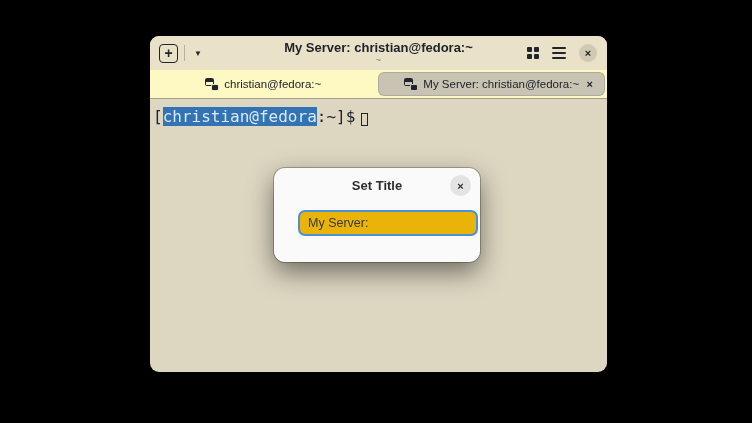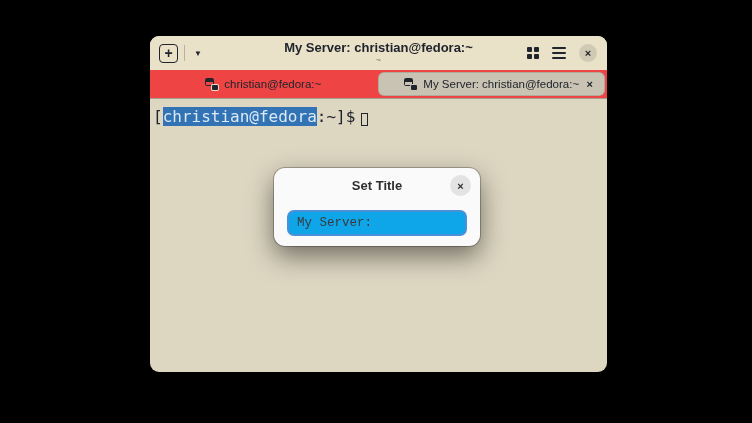--- a/index.html
+++ b/index.html
@@ -30,21 +30,21 @@
   .grid-icon i:nth-child(1){left:0;top:0;} .grid-icon i:nth-child(2){right:0;top:0;}
   .grid-icon i:nth-child(3){left:0;bottom:0;} .grid-icon i:nth-child(4){right:0;bottom:0;}
   .menu-icon { position:relative; width:14px; height:12px; }
   .menu-icon i { position:absolute; left:0; width:14px; height:2px; background:#20242c; border-radius:1px; }
   .menu-icon i:nth-child(1){top:0;} .menu-icon i:nth-child(2){top:5px;} .menu-icon i:nth-child(3){top:10px;}
   .circle-btn { width:18px; height:18px; border-radius:50%; background:rgba(32,36,44,.12);
                 display:flex; align-items:center; justify-content:center;
                 font-size:11px; font-weight:bold; color:#20242c; line-height:1; }
 
   
-  .tabbar { display:flex; height:29px; background:#ef4444; border-bottom:1px solid #a59f8d; }
+  .tabbar { display:flex; height:29px; background:#fef9c3; border-bottom:1px solid #a59f8d; }
   .tab { flex:1 1 50%; display:flex; align-items:center; justify-content:center;
          gap:6px; font-size:11.5px; color:#20242c; position:relative; }
   .tab.active { background:#c8c3b3; border-radius:6px; margin:2px; border:1px solid rgba(0,0,0,.12); }
   .tab-close { position:absolute; right:11px; top:50%; transform:translateY(-50%);
                font-size:11px; font-weight:bold; color:#20242c; }
   .computer-icon { position:relative; width:13px; height:12px; flex:0 0 13px; }
   .computer-icon .scr { position:absolute; left:0; top:0; width:9px; height:8px;
                         border:1.5px solid #20242c; border-radius:1.5px;
                         background:linear-gradient(#20242c 0 45%, transparent 45%); }
   .computer-icon .box { position:absolute; right:0; bottom:0; width:6px; height:5px;
@@ -52,31 +52,31 @@
   .tab.active .computer-icon .box { box-shadow:0 0 0 1px #c8c3b3; }
 
   
   .term { padding:10px 3px; font-family:"DejaVu Sans Mono", monospace;
           font-size:16px; line-height:15px; color:#20242c; white-space:pre; }
   .sel { background:#3173b4; color:#dce9f5; }
   .cursor { display:inline-block; width:7px; height:13px; border:1px solid #20242c;
             vertical-align:text-bottom; margin-left:6px; }
 
   
-  .dialog { position:absolute; left:274px; top:168px; width:206px; height:78px;
+  .dialog { position:absolute; left:274px; top:168px; width:206px; height:94px;
             background:#fafafa; border-radius:11px;
             box-shadow:0 10px 26px rgba(0,0,0,.5), 0 0 0 1px rgba(0,0,0,.25); }
   .dialog-title { position:absolute; left:0; right:0; top:10px; text-align:center;
                   font-size:13px; font-weight:bold; color:#2e2e2e; }
   .dialog-close { position:absolute; right:9px; top:7px; width:21px; height:21px;
                   border-radius:50%; background:#e3e3e3; display:flex; align-items:center;
                   justify-content:center; font-size:11px; font-weight:bold; color:#2e2e2e; }
-  .dialog-input { position:absolute; left:13px; right:13px; top:42px; height:26px;
-                  background:#0ea5e9; border:2px solid #4a90d9; border-radius:7px;
-                  font-family:Liberation Mono, monospace; font-size:12.5px;
+  .dialog-input { position:absolute; left:24px; right:13px; top:42px; height:26px;
+                  background:#eab308; border:2px solid #4a90d9; border-radius:7px;
+                  font-family:Liberation Sans, sans-serif; font-size:12.5px;
                   color:#3a3a3a; padding:0 8px; outline:none; width:180px; }
 </style>
 </head>
 <body>
 
 <div class="desktop">
 
   <div class="window">
 
     <div class="titlebar">

